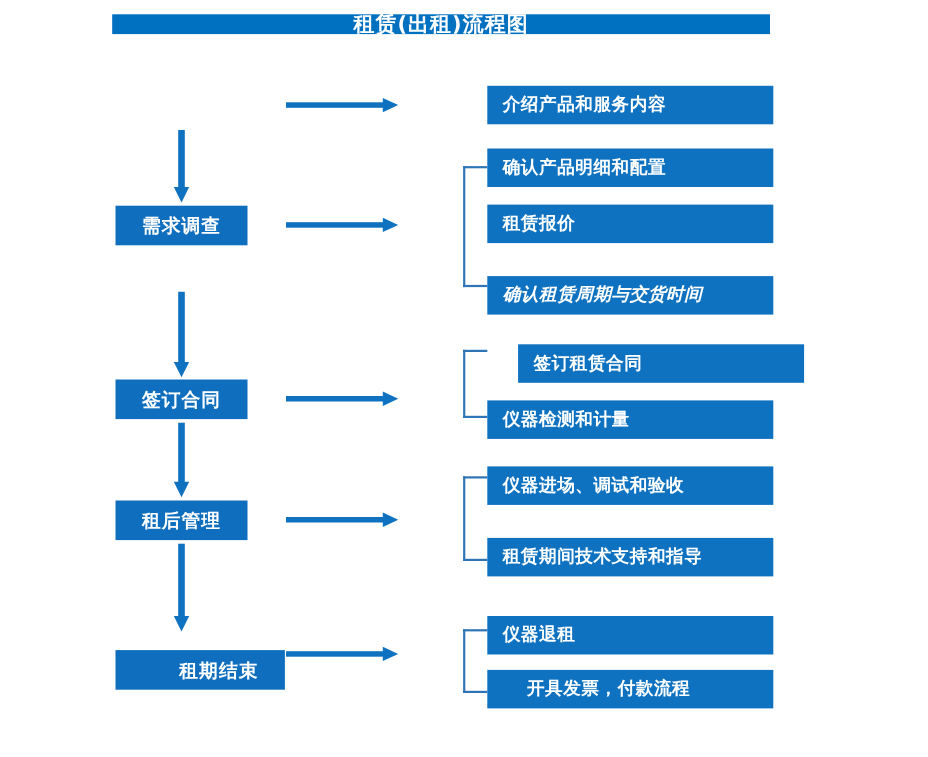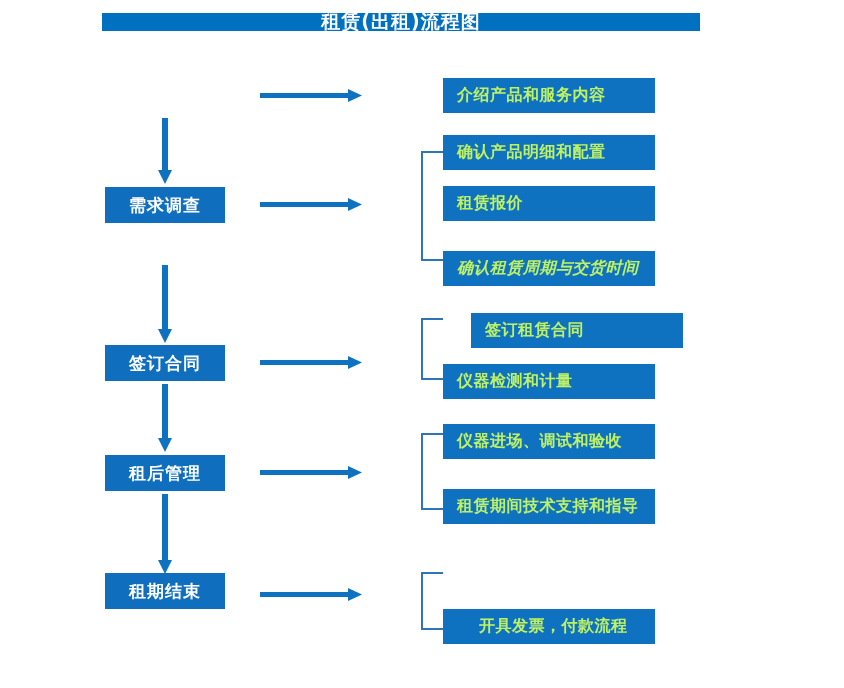--- a/index.html
+++ b/index.html
@@ -43,24 +43,24 @@
     font-size: 17px;
     font-weight: bold;
     display: flex;
     align-items: center;
     justify-content: center;
     letter-spacing: 1px;
   }
   .detail-box {
     position: absolute;
     left: 443px;
-    width: 212px;
+    width: 260px;
     height: 35px;
     background: #0F72C0;
-    color: #bef264;
+    color: #ffffff;
     font-size: 16px;
     font-weight: bold;
     display: flex;
     align-items: center;
     padding-left: 14px;
     box-sizing: border-box;
     letter-spacing: 0.5px;
   }
   .h-arrow {
     position: absolute;
@@ -84,21 +84,21 @@
 </head>
 <body>
 
 <div id="canvas">
 
   <div class="title-bar">租赁(出租)流程图</div>
 
   <div class="stage-box" style="top:187px;">需求调查</div>
   <div class="stage-box" style="top:345px;">签订合同</div>
   <div class="stage-box" style="top:455px;">租后管理</div>
-  <div class="stage-box" style="top:573px;">租期结束</div>
+  <div class="stage-box" style="top:591px;padding-left:34px;">租期结束</div>
 
   <div class="v-arrow" style="left:156px; top:118px; height:68px;">
     <svg width="18" height="68" viewBox="0 0 18 68">
       <rect x="6" y="0" width="6" height="54" fill="#0F72C0"></rect>
       <polygon points="2,52 16,52 9,66" fill="#0F72C0"></polygon>
     </svg>
   </div>
   <div class="v-arrow" style="left:156px; top:265px; height:80px;">
     <svg width="18" height="80" viewBox="0 0 18 80">
       <rect x="6" y="0" width="6" height="66" fill="#0F72C0"></rect>
@@ -155,15 +155,16 @@
   <div class="bracket" style="top:572px; height:58px;"></div>
 
   <div class="detail-box" style="top:78px;">介绍产品和服务内容</div>
   <div class="detail-box" style="top:135px;">确认产品明细和配置</div>
   <div class="detail-box" style="top:186px;">租赁报价</div>
   <div class="detail-box" style="top:251px;font-style:italic;">确认租赁周期与交货时间</div>
   <div class="detail-box" style="top:313px;margin-left:28px;">签订租赁合同</div>
   <div class="detail-box" style="top:364px;">仪器检测和计量</div>
   <div class="detail-box" style="top:424px;">仪器进场、调试和验收</div>
   <div class="detail-box" style="top:489px;">租赁期间技术支持和指导</div>
+  <div class="detail-box" style="top:560px;">仪器退租</div>
   <div class="detail-box" style="top:609px;padding-left:36px;">开具发票，付款流程</div>
 
 </div>
 
 </body></html>

